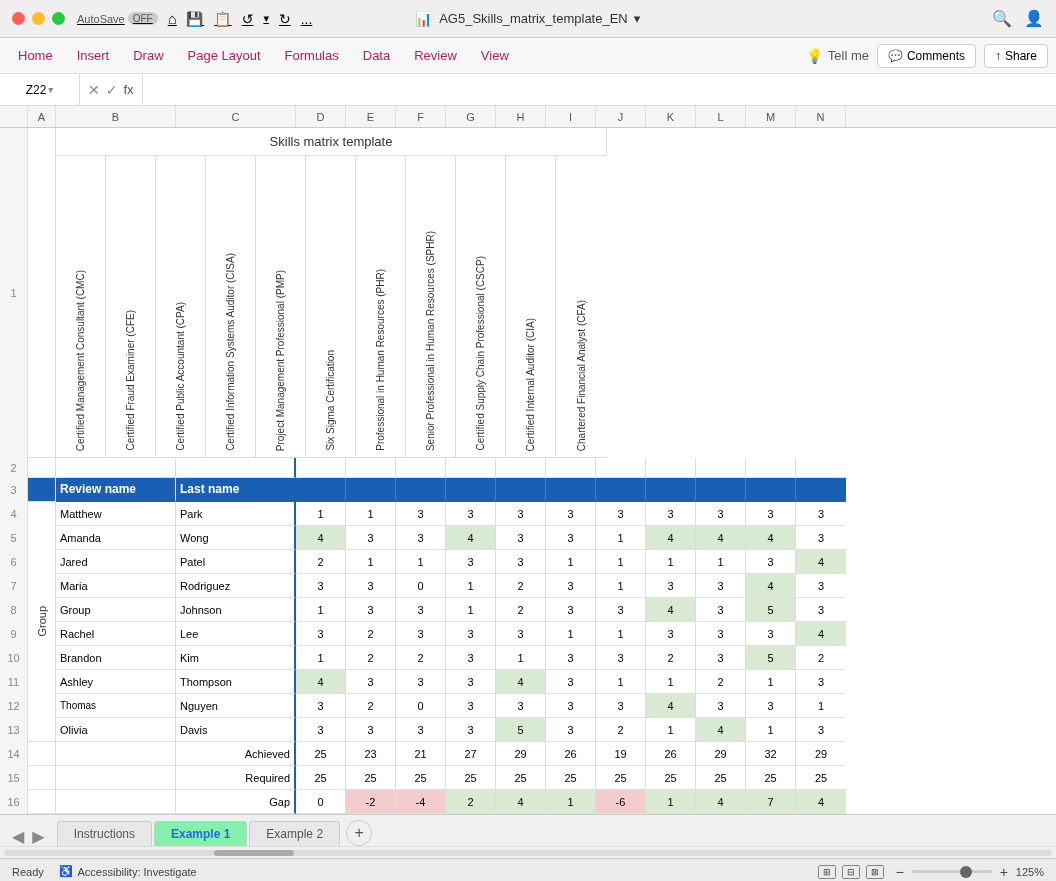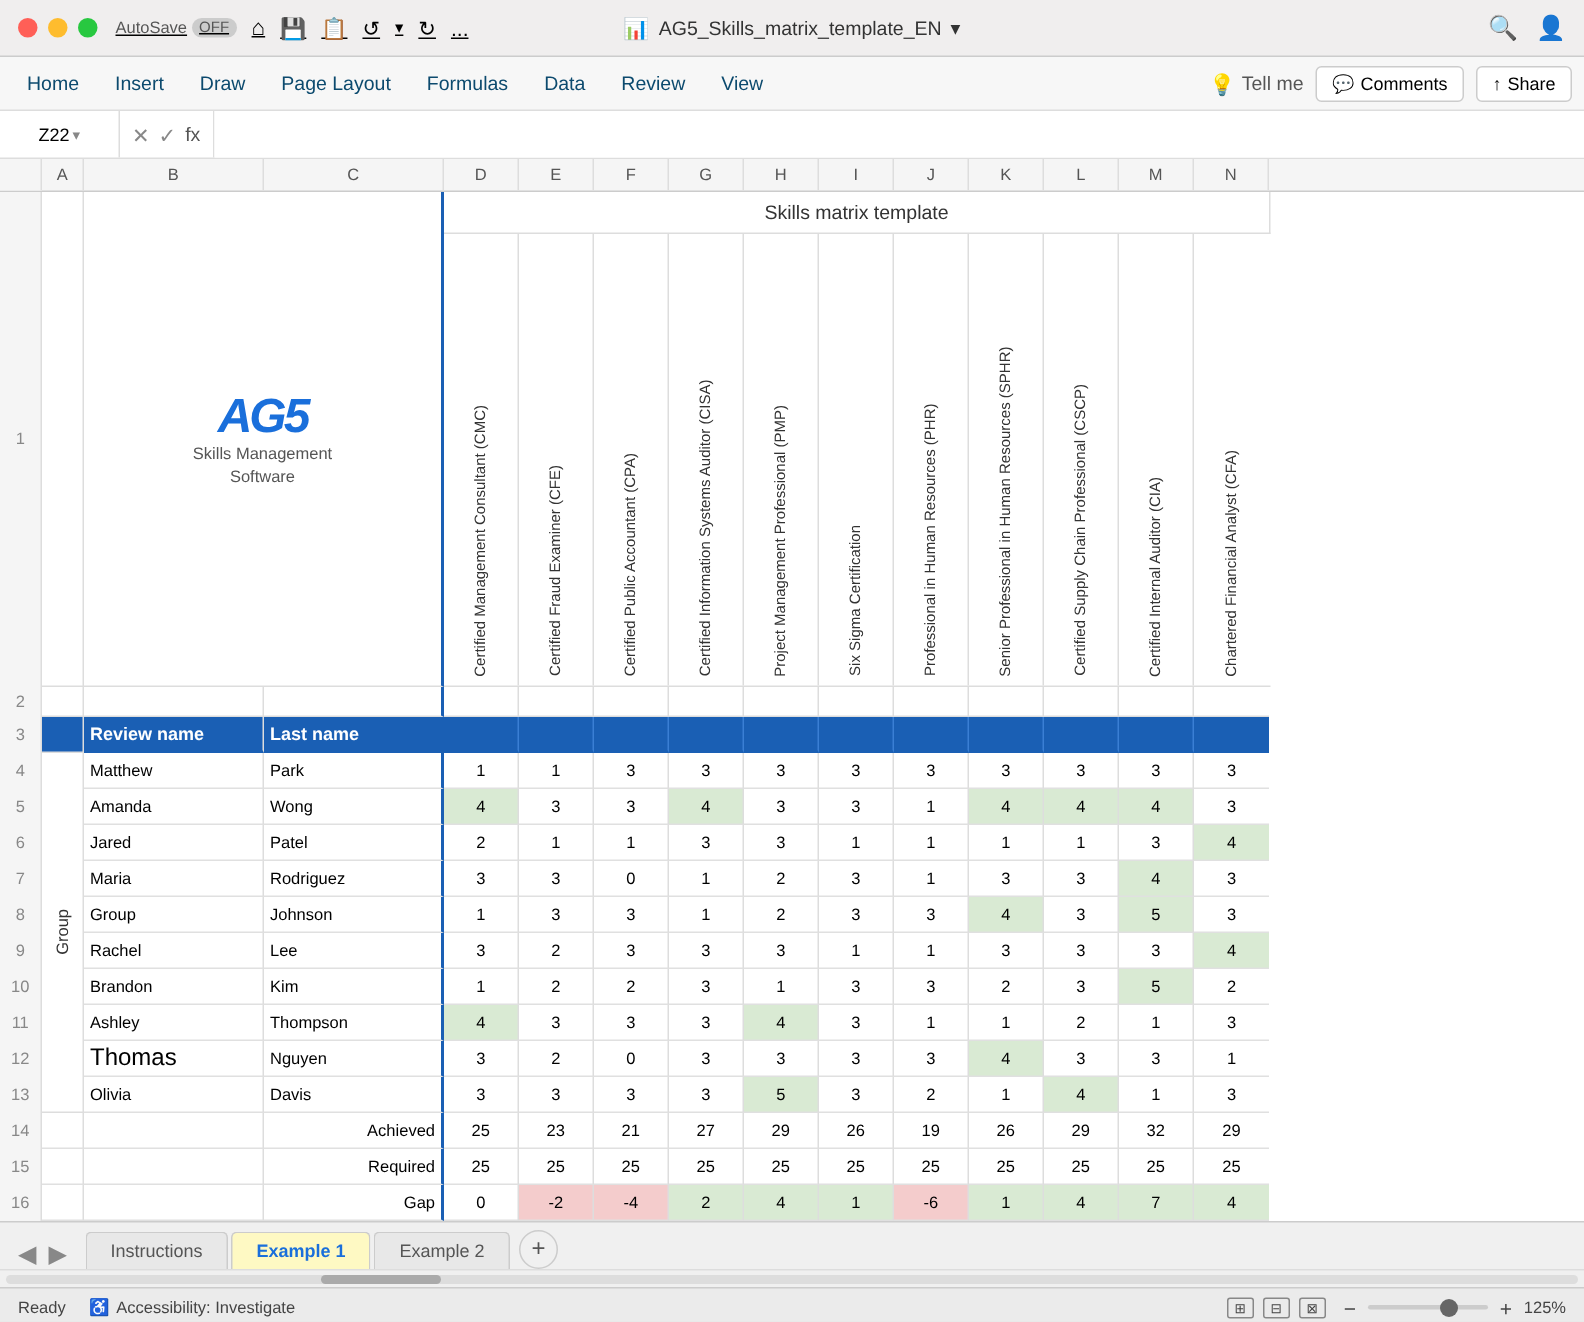--- a/index.html
+++ b/index.html
@@ -28,21 +28,21 @@
     
     .menubar {
       background: #f7f7f7;
       height: 36px;
       display: flex;
       align-items: center;
       padding: 0 8px;
       border-bottom: 1px solid #ddd;
       gap: 4px;
     }
-    .menu-item { padding: 4px 10px; font-size: 13px; color: #0c4a6e; border-radius: 4px; cursor: pointer; }
+    .menu-item { padding: 4px 10px; font-size: 13px; color: #be185d; border-radius: 4px; cursor: pointer; }
     .menu-right { margin-left: auto; display: flex; gap: 8px; align-items: center; }
     .btn-comments { background: white; border: 1px solid #ccc; border-radius: 4px; padding: 4px 10px; font-size: 12px; display: flex; align-items: center; gap: 4px; cursor: pointer; }
     .btn-share { background: white; border: 1px solid #ccc; border-radius: 4px; padding: 4px 10px; font-size: 12px; display: flex; align-items: center; gap: 4px; cursor: pointer; }
     .lightbulb-icon { font-size: 14px; }
     .tell-me { display: flex; align-items: center; gap: 4px; }
 
     
     .formulabar {
       background: white;
       height: 32px;
@@ -129,21 +129,21 @@
       padding: 5px 16px;
       font-size: 12px;
       border: 1px solid #ccc;
       border-bottom: none;
       border-radius: 4px 4px 0 0;
       cursor: pointer;
       background: #e8e8e8;
       margin-right: 2px;
       color: #555;
     }
-    .tab.active { background: #fef9c3; color: #1a6fdb; font-weight: 600; border-color: #ccc; }
+    .tab.active { background: #86efac; color: #1a6fdb; font-weight: 600; border-color: #ccc; }
     .tab-add { width: 26px; height: 26px; display: flex; align-items: center; justify-content: center; border: 1px solid #ccc; border-radius: 50%; cursor: pointer; font-size: 16px; color: #555; background: transparent; margin-left: 4px; }
 
     
     .statusbar {
       background: #ebebeb;
       height: 26px;
       display: flex;
       align-items: center;
       padding: 0 12px;
       font-size: 11px;
@@ -269,33 +269,20 @@
       <div class="col-header" style="width:50px;">L</div>
       <div class="col-header" style="width:50px;">M</div>
       <div class="col-header" style="width:50px;">N</div>
     </div>
 
     <div style="display:flex;">
       <div class="row-num" style="height:330px;">1</div>
 
       <div style="width:28px;height:330px;border-right:1px solid #ddd;border-bottom:1px solid #ddd;"></div>
 
-      <div style="width:240px;height:330px;border-right:2px solid #1a5fb4;border-bottom:1px solid #ddd;display:flex;align-items:center;justify-content:center;">
-        <div class="logo-area" style="padding:0;">
-          <div style="display:flex;flex-direction:column;align-items:center;">
-            <div style="display:flex;align-items:center;gap:4px;">
-              <span style="font-size:32px;font-weight:900;color:#1a6fdb;font-style:italic;letter-spacing:-2px;">AG5</span>
-            </div>
-            <div style="font-size:11px;color:#555;text-align:center;line-height:1.4;">
-              <span>Skills Management</span><br>
-              <span>Software</span>
-            </div>
-          </div>
-        </div>
-      </div>
 
       <div style="display:flex;flex-direction:column;">
         <div style="display:flex;align-items:center;justify-content:center;height:28px;border-bottom:1px solid #ddd;border-right:1px solid #ddd;" id="skills-title-container">
 
           <div style="width:550px;text-align:center;font-size:13px;color:#333;font-weight:400;border-bottom:none;">Skills matrix template</div>
         </div>
 
         <div style="display:flex;height:302px;border-bottom:1px solid #ddd;">
           <div class="rotated-cell w-d" style="width:50px;">
               <span class="rotated-text">Certified Management Consultant (CMC)</span>
@@ -511,21 +498,21 @@
           <div style="width:50px;border-right:1px solid #ddd;border-bottom:1px solid #e0e0e0;font-size:11px;text-align:center;display:flex;align-items:center;justify-content:center;background:#ffffff;">3</div>
           <div style="width:50px;border-right:1px solid #ddd;border-bottom:1px solid #e0e0e0;font-size:11px;text-align:center;display:flex;align-items:center;justify-content:center;background:#ffffff;">1</div>
           <div style="width:50px;border-right:1px solid #ddd;border-bottom:1px solid #e0e0e0;font-size:11px;text-align:center;display:flex;align-items:center;justify-content:center;background:#ffffff;">1</div>
           <div style="width:50px;border-right:1px solid #ddd;border-bottom:1px solid #e0e0e0;font-size:11px;text-align:center;display:flex;align-items:center;justify-content:center;background:#ffffff;">2</div>
           <div style="width:50px;border-right:1px solid #ddd;border-bottom:1px solid #e0e0e0;font-size:11px;text-align:center;display:flex;align-items:center;justify-content:center;background:#ffffff;">1</div>
           <div style="width:50px;border-right:none;border-bottom:1px solid #e0e0e0;font-size:11px;text-align:center;display:flex;align-items:center;justify-content:center;background:#ffffff;">3</div>
         </div>
         <div style="display:flex;height:24px;">
     <div class="row-num">12</div>
     <div style="width:28px;border-right:1px solid #ddd;border-bottom:1px solid #e0e0e0;"></div>
-    <div style="width:120px;border-right:1px solid #ddd;border-bottom:1px solid #e0e0e0;font-size:16px;padding-left:4px;display:flex;align-items:center;">Thomas</div>
+    <div style="width:120px;border-right:1px solid #ddd;border-bottom:1px solid #e0e0e0;font-size:10px;padding-left:4px;display:flex;align-items:center;">Thomas</div>
     <div style="width:120px;border-right:2px solid #1a5fb4;border-bottom:1px solid #e0e0e0;font-size:11px;padding-left:4px;display:flex;align-items:center;">Nguyen</div>
           <div style="width:50px;border-right:1px solid #ddd;border-bottom:1px solid #e0e0e0;font-size:11px;text-align:center;display:flex;align-items:center;justify-content:center;background:#ffffff;">3</div>
           <div style="width:50px;border-right:1px solid #ddd;border-bottom:1px solid #e0e0e0;font-size:11px;text-align:center;display:flex;align-items:center;justify-content:center;background:#ffffff;">2</div>
           <div style="width:50px;border-right:1px solid #ddd;border-bottom:1px solid #e0e0e0;font-size:11px;text-align:center;display:flex;align-items:center;justify-content:center;background:#ffffff;">0</div>
           <div style="width:50px;border-right:1px solid #ddd;border-bottom:1px solid #e0e0e0;font-size:11px;text-align:center;display:flex;align-items:center;justify-content:center;background:#ffffff;">3</div>
           <div style="width:50px;border-right:1px solid #ddd;border-bottom:1px solid #e0e0e0;font-size:11px;text-align:center;display:flex;align-items:center;justify-content:center;background:#ffffff;">3</div>
           <div style="width:50px;border-right:1px solid #ddd;border-bottom:1px solid #e0e0e0;font-size:11px;text-align:center;display:flex;align-items:center;justify-content:center;background:#ffffff;">3</div>
           <div style="width:50px;border-right:1px solid #ddd;border-bottom:1px solid #e0e0e0;font-size:11px;text-align:center;display:flex;align-items:center;justify-content:center;background:#ffffff;">3</div>
           <div style="width:50px;border-right:1px solid #ddd;border-bottom:1px solid #e0e0e0;font-size:11px;text-align:center;display:flex;align-items:center;justify-content:center;background:#d9ead3;">4</div>
           <div style="width:50px;border-right:1px solid #ddd;border-bottom:1px solid #e0e0e0;font-size:11px;text-align:center;display:flex;align-items:center;justify-content:center;background:#ffffff;">3</div>

